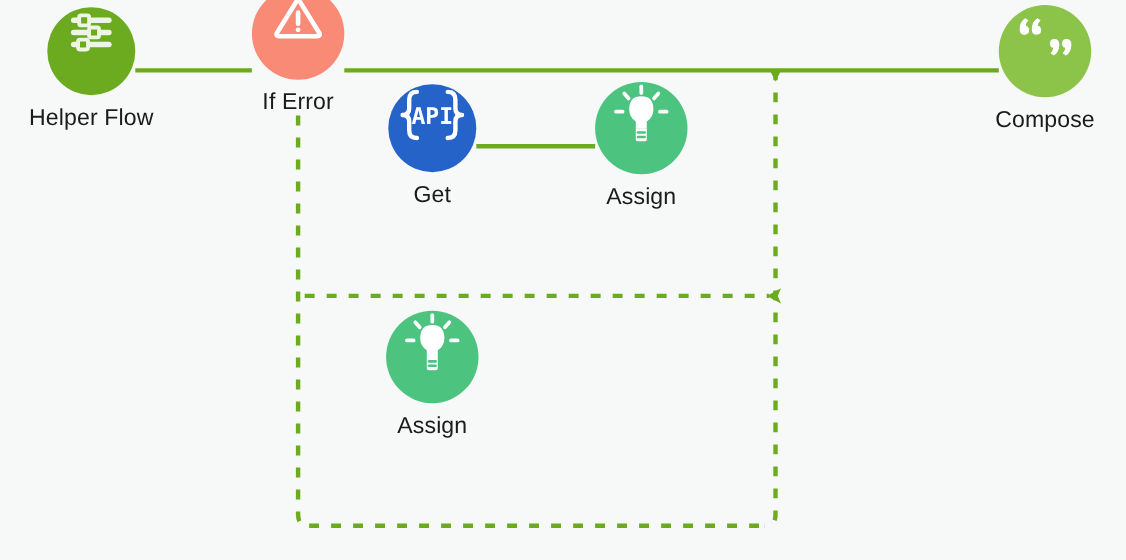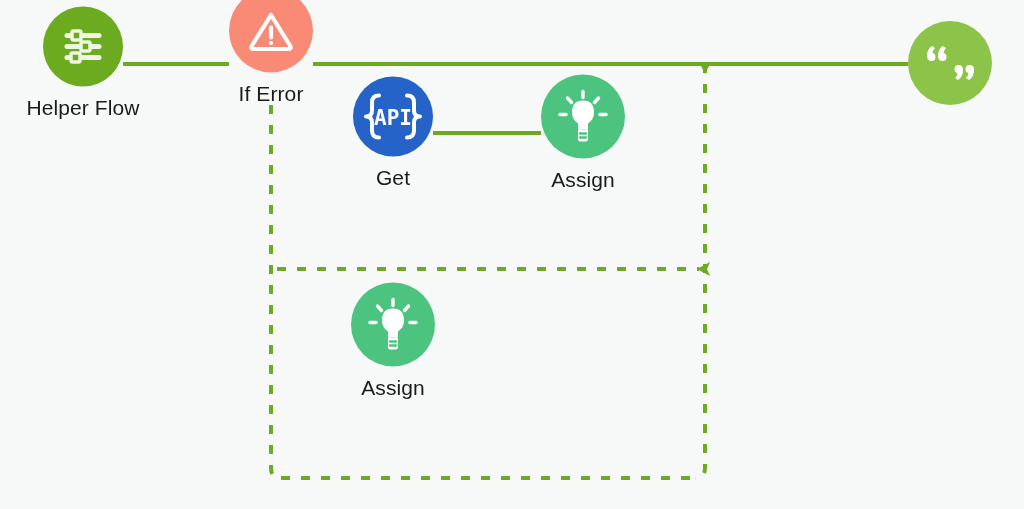--- a/index.html
+++ b/index.html
@@ -31,21 +31,20 @@
     position: absolute;
     transform: translate(-50%, -50%);
     display: flex;
     flex-direction: column;
     align-items: center;
     width: 180px;
   }
   .node-circle {
     border-radius: 50%;
     display: flex;
-    align-items: center;
     justify-content: center;
     position: relative;
   }
   .node-label {
     margin-top: 9px;
     font-size: 21px;
     color: #1b1b1b;
     text-align: center;
     white-space: nowrap;
     letter-spacing: 0.1px;
@@ -166,15 +165,16 @@
     <div class="node-circle" style="width:84px; height:84px; background:#8cc44a;">
       <svg width="60" height="58" viewBox="0 0 60 58">
         <g fill="#ffffff">
           <path d="M12 12 Q7 15 7 22 Q7 27 11.5 27 Q15.5 27 15.5 23 Q15.5 19.5 12.5 19 Q12.8 16 15 14 Z"></path>
           <path d="M23 12 Q18 15 18 22 Q18 27 22.5 27 Q26.5 27 26.5 23 Q26.5 19.5 23.5 19 Q23.8 16 26 14 Z"></path>
           <path d="M38 46 Q43 43 43 36 Q43 31 38.5 31 Q34.5 31 34.5 35 Q34.5 38.5 37.5 39 Q37.2 42 35 44 Z"></path>
           <path d="M49 46 Q54 43 54 36 Q54 31 49.5 31 Q45.5 31 45.5 35 Q45.5 38.5 48.5 39 Q48.2 42 46 44 Z"></path>
         </g>
       </svg>
     </div>
+    <div class="node-label">Compose</div>
   </div>
 
 </div>
 
 </body></html>

